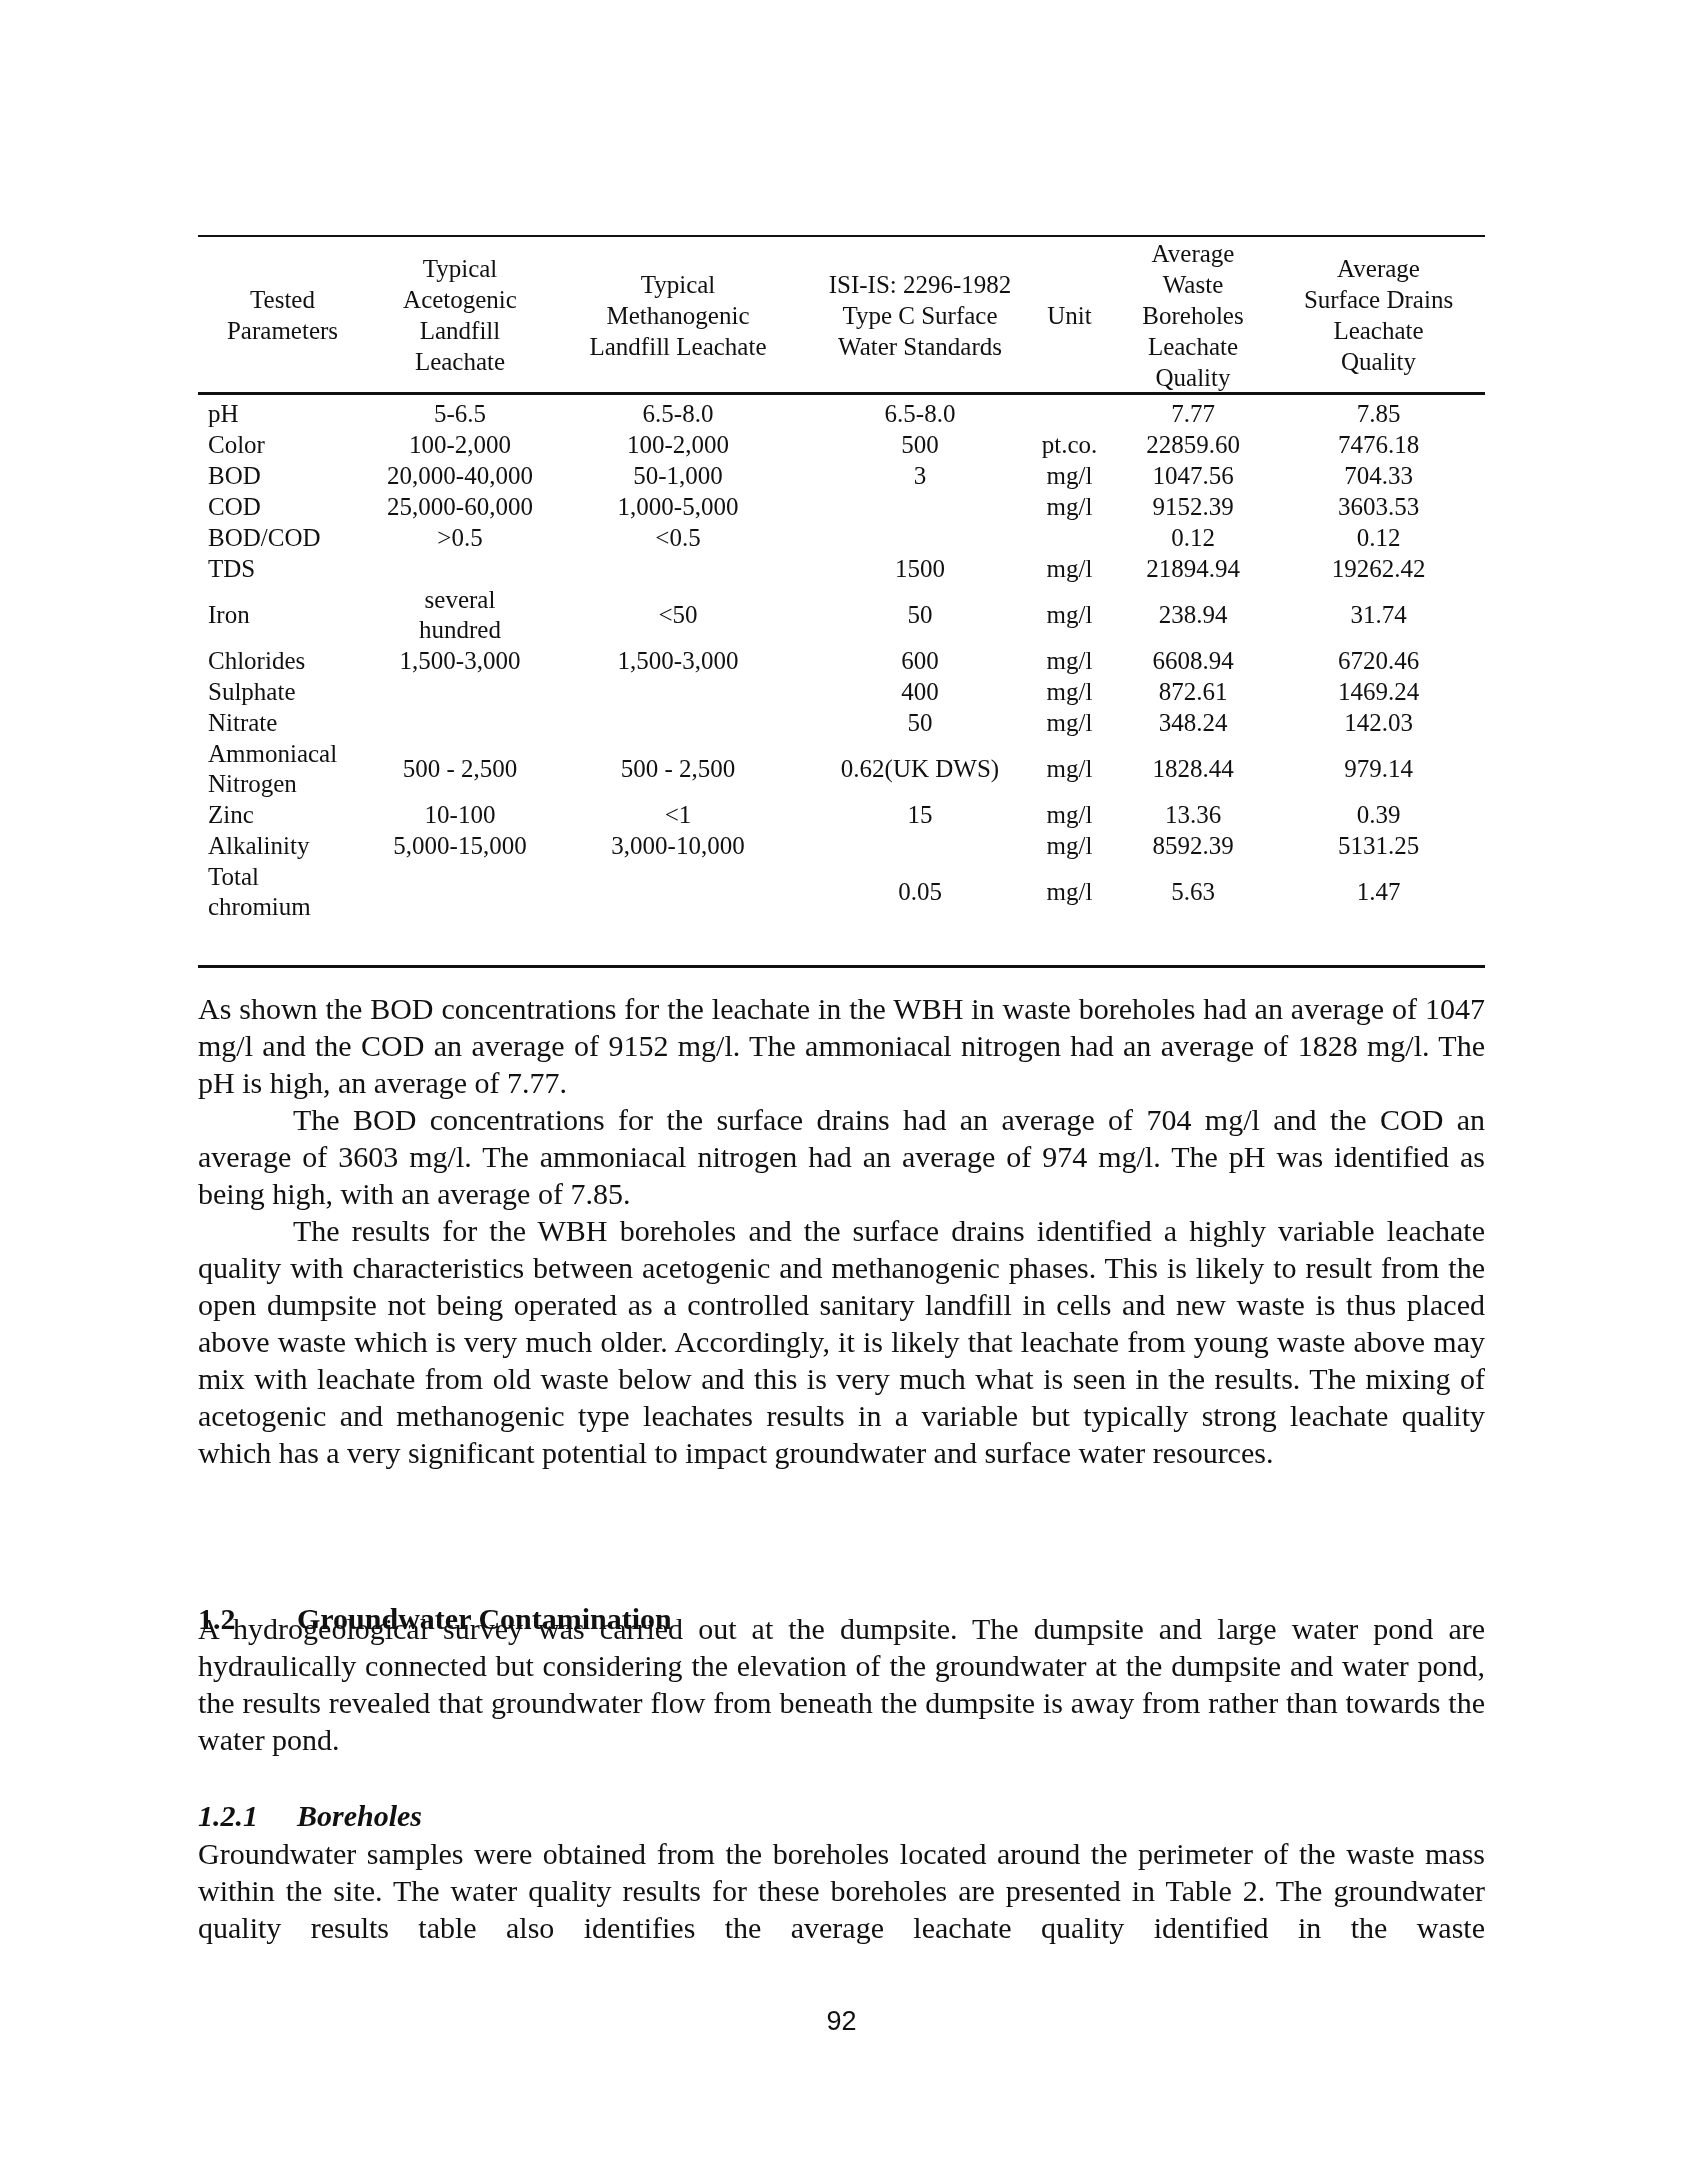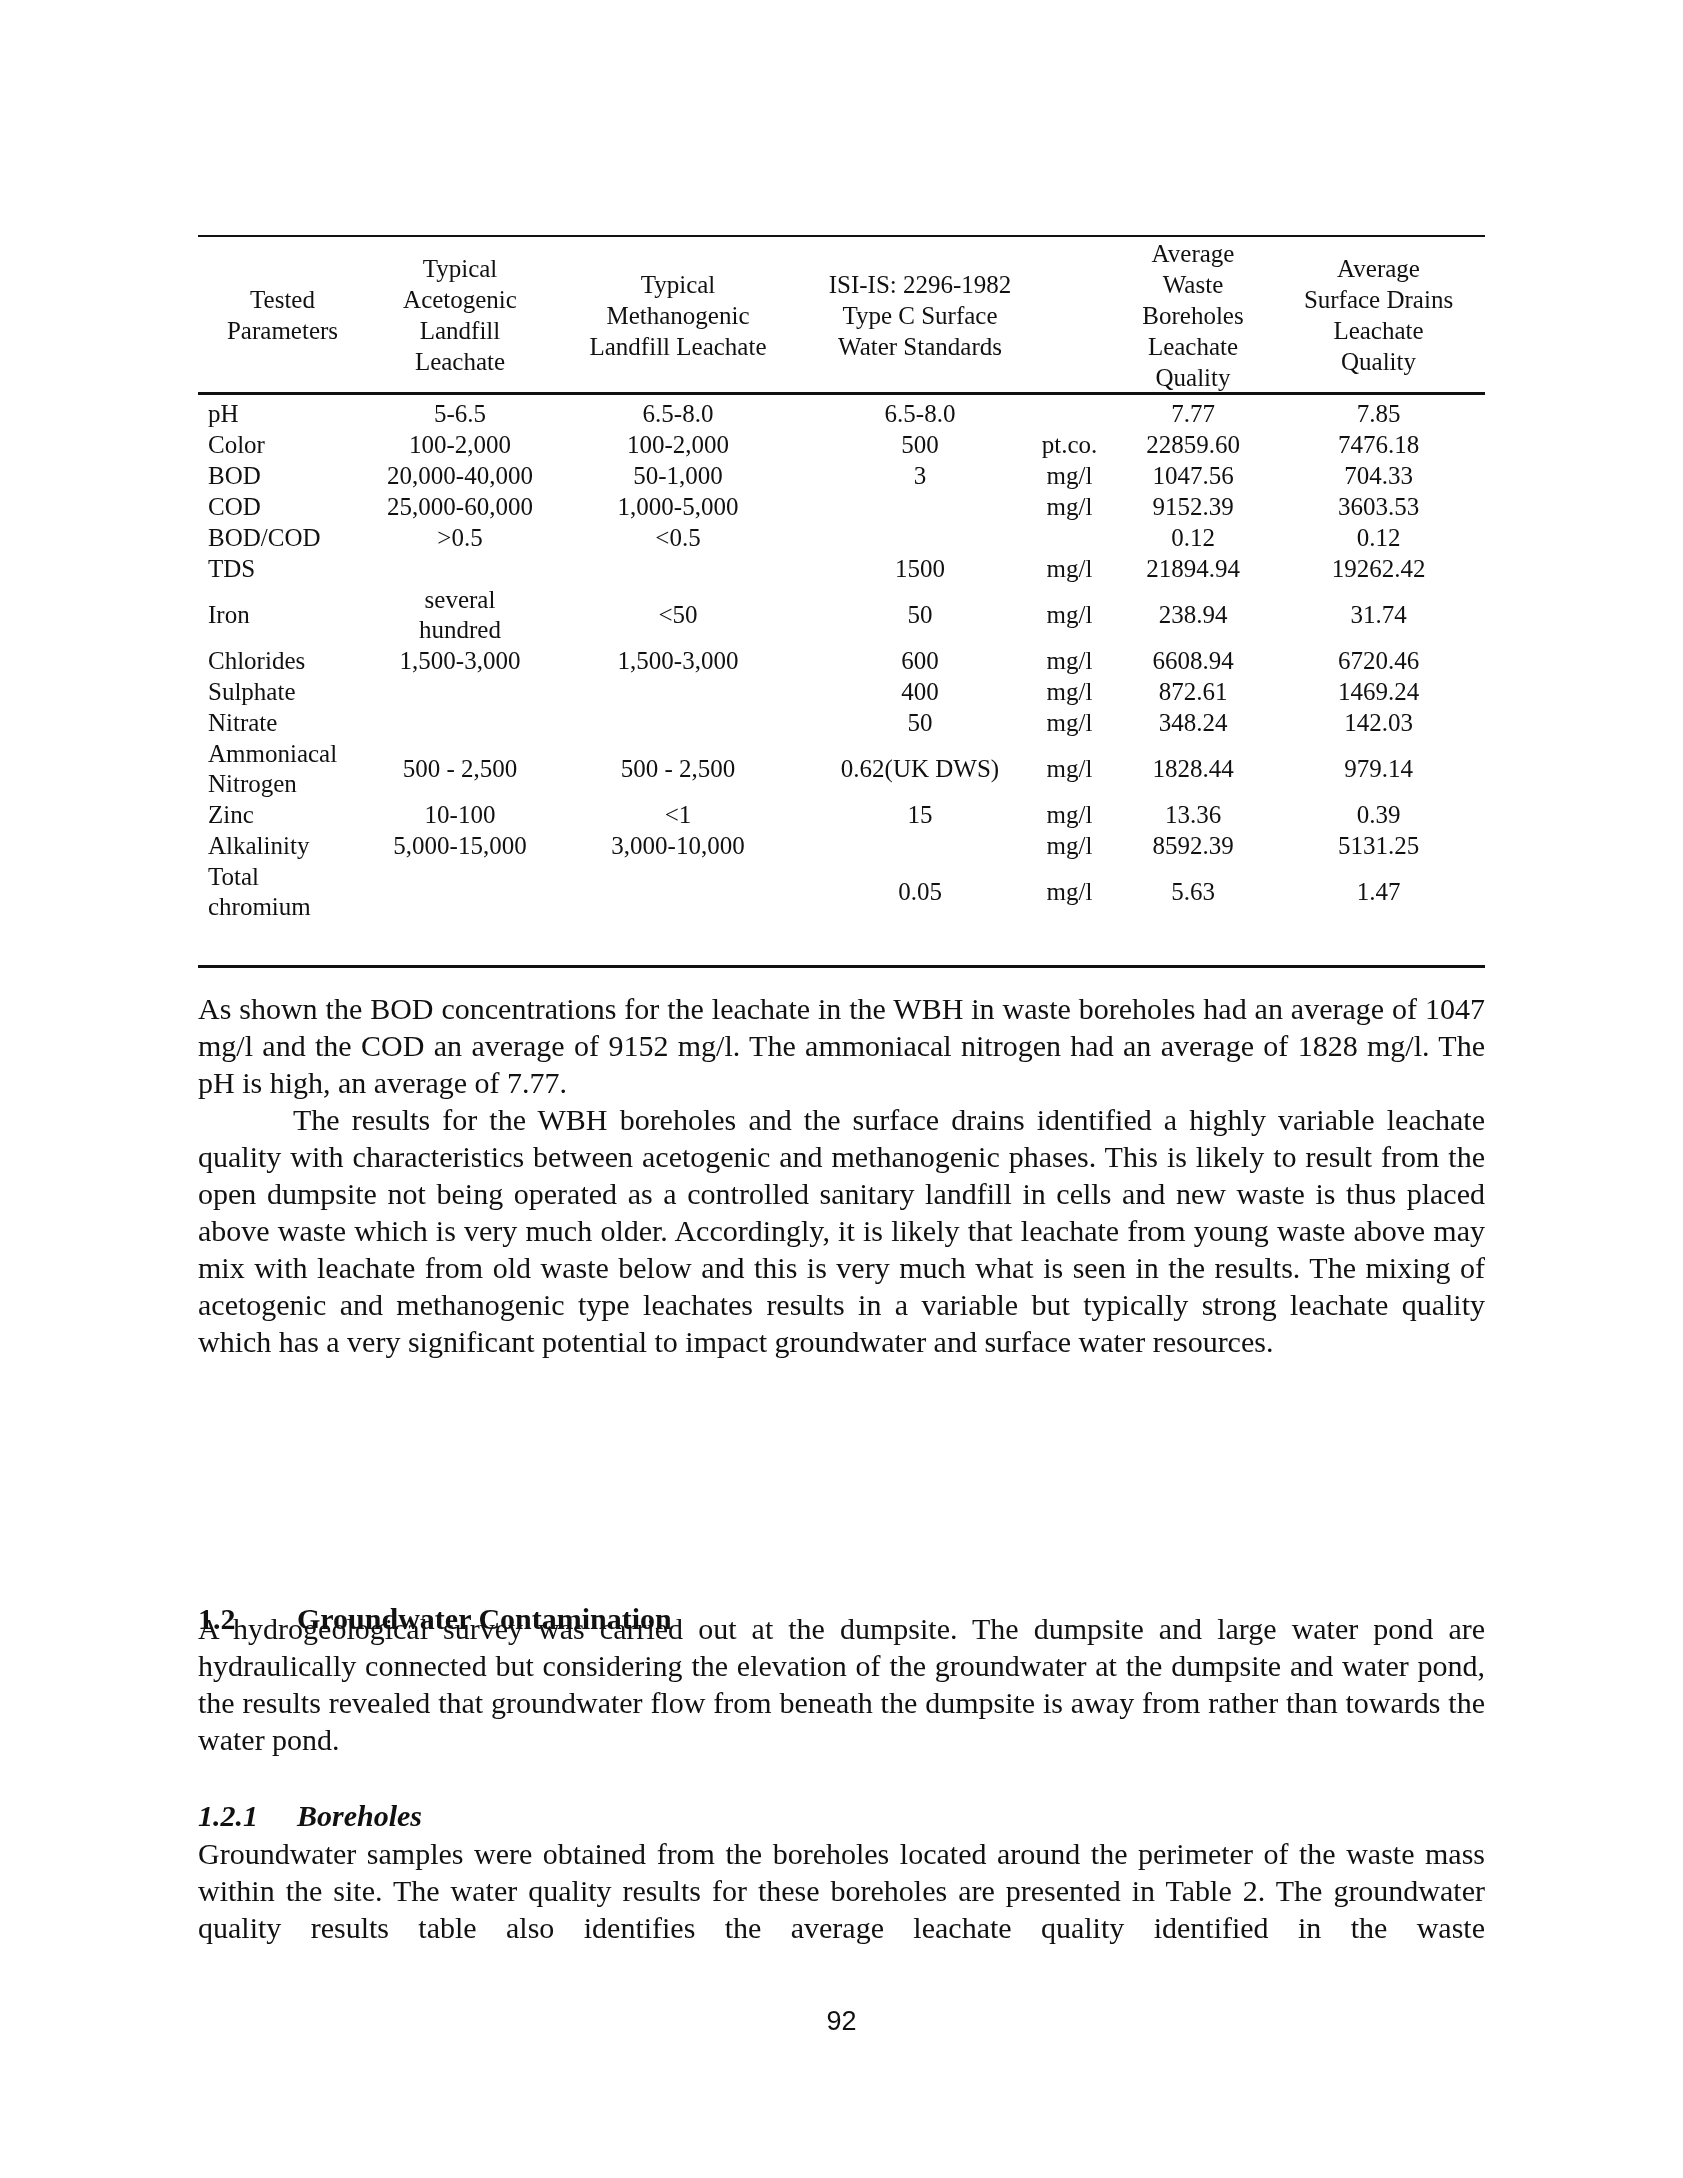--- a/index.html
+++ b/index.html
@@ -96,20 +96,25 @@
       <span>Landfill Leachate</span>
     </div>
       </div>
     <div class="th c3">
         <div>
       <span>ISI-IS: 2296-1982</span>
       <span>Type C Surface</span>
       <span>Water Standards</span>
     </div>
       </div>
+    <div class="th c4">
+        <div>
+      <span>Unit</span>
+    </div>
+      </div>
     <div class="th c5">
         <div>
       <span>Average</span>
       <span>Waste</span>
       <span>Boreholes</span>
       <span>Leachate</span>
       <span>Quality</span>
     </div>
       </div>
     <div class="th c6">
@@ -250,20 +255,21 @@
         <div class="td c4">mg/l</div>
         <div class="td c5">5.63</div>
         <div class="td c6">1.47</div>
       </div>
     </div>
 
   <div class="rule bot"></div>
 
   <div class="body-text" style="top:990px;">
     <p>As shown the BOD concentrations for the leachate in the WBH in waste boreholes had an average of 1047 mg/l and the COD an average of 9152 mg/l. The ammoniacal nitrogen had an average of 1828 mg/l. The pH is high, an average of 7.77.</p>
+    <p class="indent">The BOD concentrations for the surface drains had an average of 704 mg/l and the COD an average of 3603 mg/l. The ammoniacal nitrogen had an average of 974 mg/l. The pH was identified as being high, with an average of 7.85.</p>
     <p class="indent">The results for the WBH boreholes and the surface drains identified a highly variable leachate quality with characteristics between acetogenic and methanogenic phases. This is likely to result from the open dumpsite not being operated as a controlled sanitary landfill in cells and new waste is thus placed above waste which is very much older. Accordingly, it is likely that leachate from young waste above may mix with leachate from old waste below and this is very much what is seen in the results. The mixing of acetogenic and methanogenic type leachates results in a variable but typically strong leachate quality which has a very significant potential to impact groundwater and surface water resources.</p>
   </div>
 
   <div class="h2">
     <span class="num">1.2</span><span>Groundwater Contamination</span>
   </div>
   <div class="body-text" style="top:1610px;">
     <p>A hydrogeological survey was carried out at the dumpsite. The dumpsite and large water pond are hydraulically connected but considering the elevation of the groundwater at the dumpsite and water pond, the results revealed that groundwater flow from beneath the dumpsite is away from rather than towards the water pond.</p>
   </div>
 

